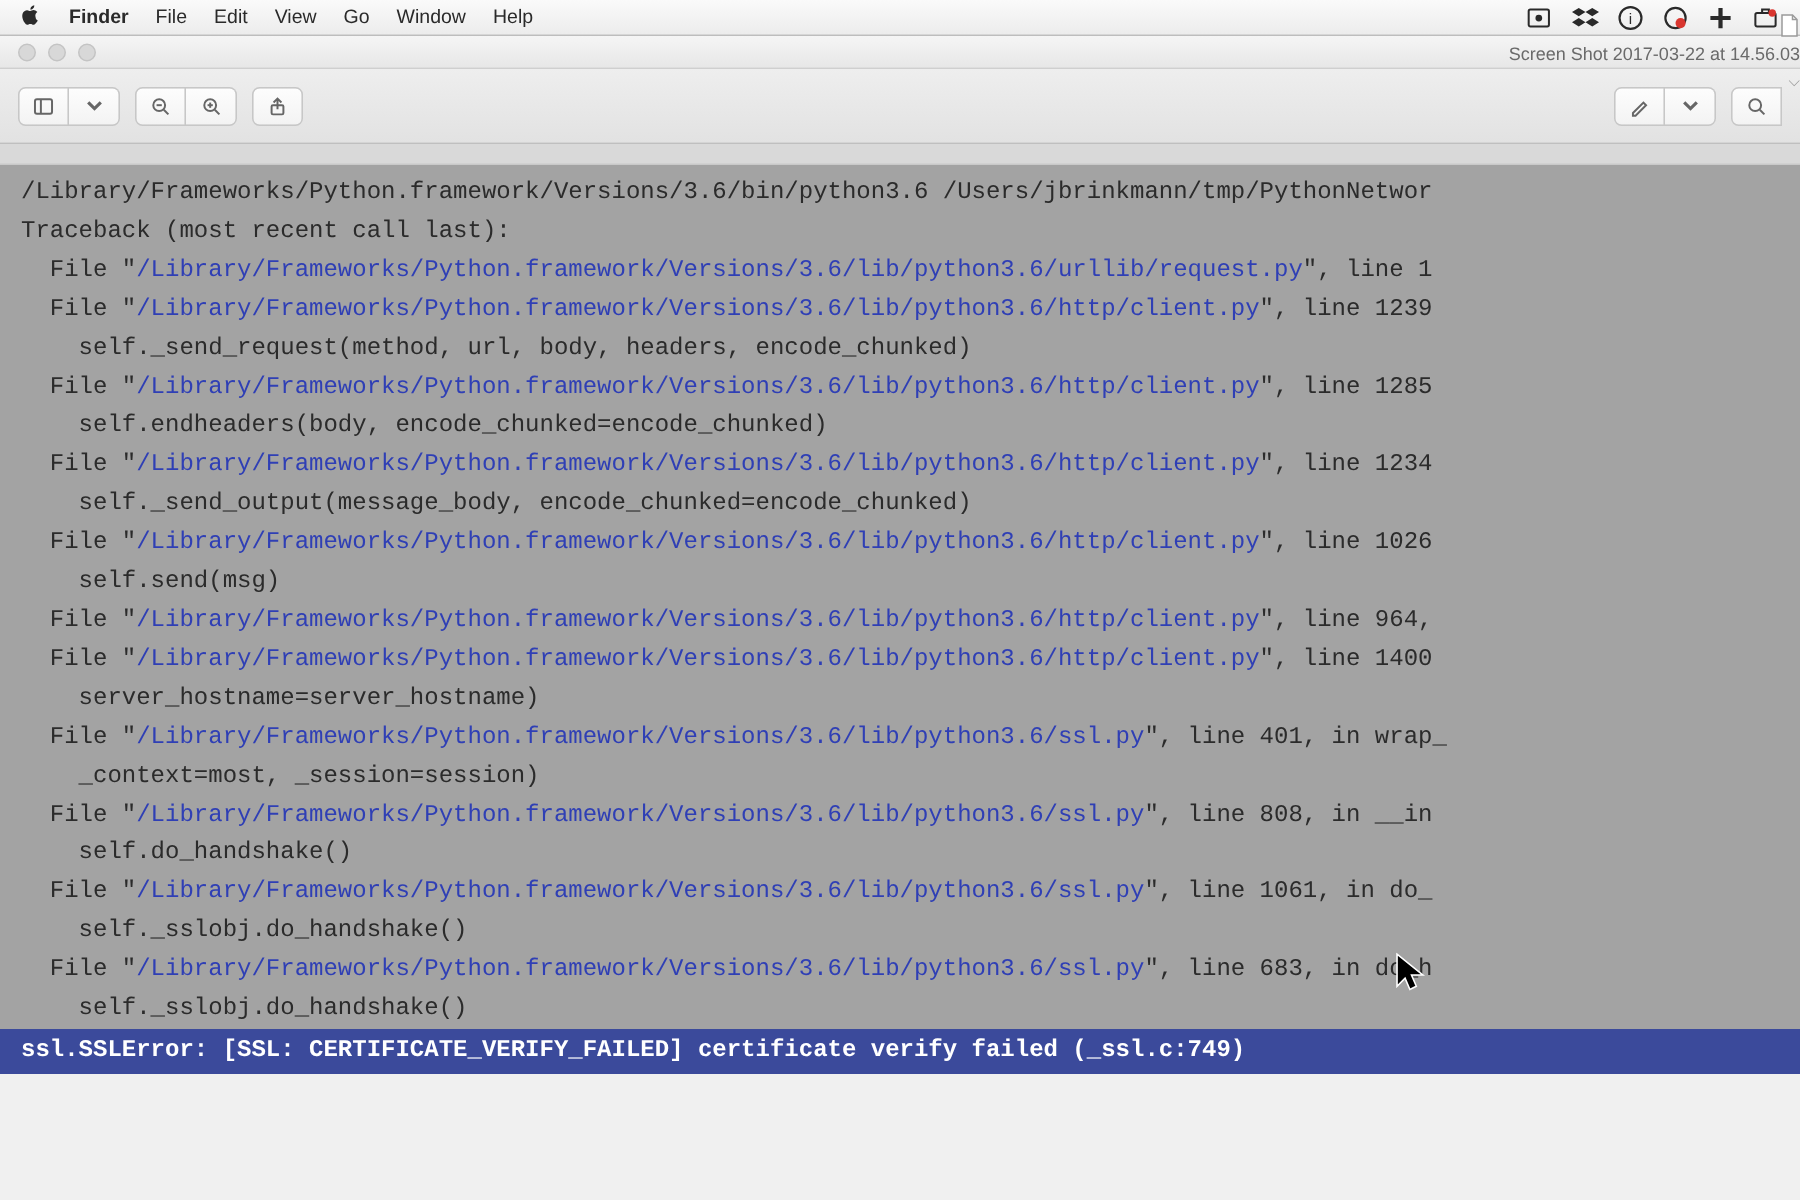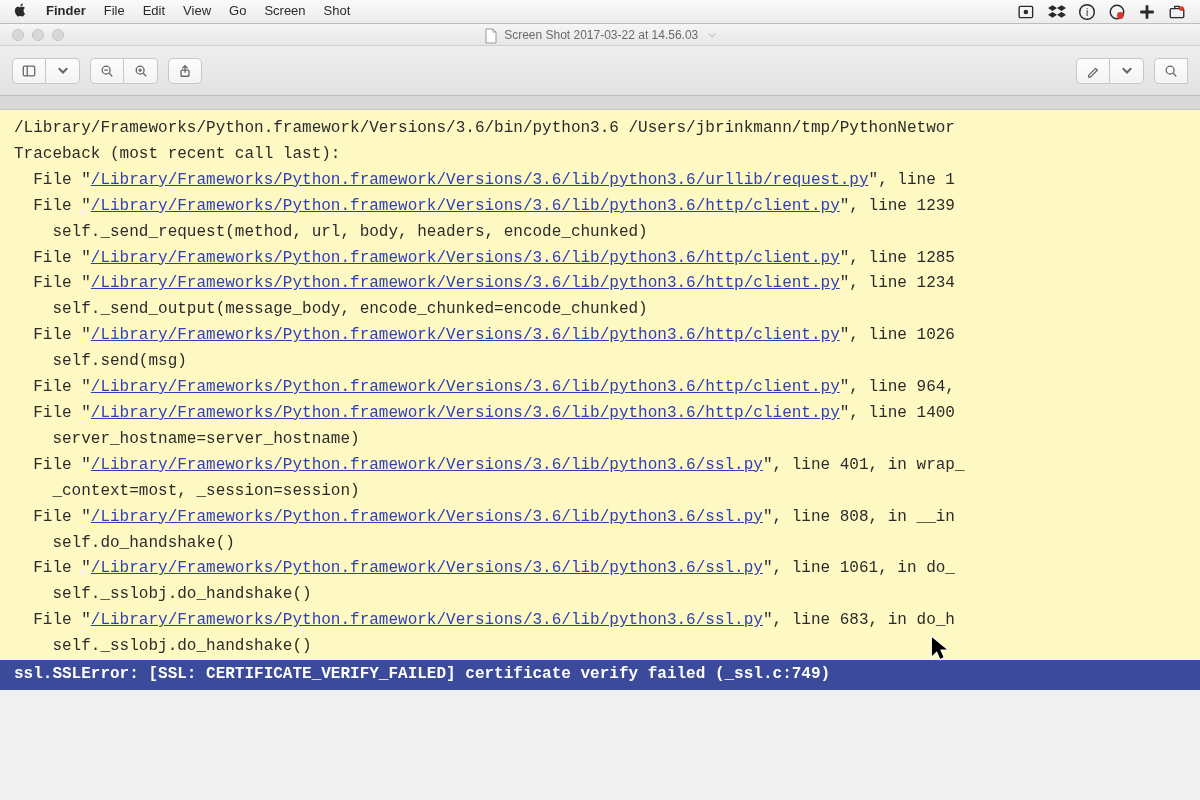--- a/index.html
+++ b/index.html
@@ -36,22 +36,23 @@
     border-bottom: 1px solid #cfcfcf;
     display: flex;
     align-items: center;
     position: relative;
   }
   .traffic-lights { display:flex; gap:8px; padding-left:12px; }
   .tl { width:12px; height:12px; border-radius:50%; background:#d8d8d8; border:1px solid #c4c4c4; }
   .title-center {
     position:absolute; left:0; right:0; text-align:center;
     font-size:12px; color:#6a6a6a;
-    display:flex; justify-content:center; align-items:flex-start; gap:6px;
+    display:flex; justify-content:center; align-items:flex-end; gap:6px;
     pointer-events:none;
+    flex-direction:column;
   }
   .title-center .doc-icon { width:14px; height:14px; }
   .title-chevron { font-size:10px; color:#9a9a9a; margin-left:4px; }
 
   
   .toolbar {
     height: 50px;
     background: linear-gradient(#eeeeee, #e2e2e2);
     border-bottom: 1px solid #bfbfbf;
     display:flex; align-items:center;
@@ -76,31 +77,31 @@
   .tb-group .tb-btn:first-child { border-top-left-radius:5px; border-bottom-left-radius:5px; }
   .tb-group .tb-btn:last-child { border-top-right-radius:5px; border-bottom-right-radius:5px; border-left:none; }
   .tb-btn svg { width:14px; height:14px; stroke:#666; fill:none; stroke-width:1.5; }
   .tb-share svg { width:14px; height:14px; }
 
   
   .sep-strip { height: 14px; background:#d9d9d9; border-bottom:1px solid #c9c9c9; }
 
   
   .content {
-    background: #fef9c3;
+    background: #a3a3a3;
     font-family: "Menlo","Monaco","Courier New",monospace;
     font-size: 16px;
     line-height: 1.62;
     color: #2b2b2b;
     padding: 6px 14px 0 14px;
     white-space: nowrap;
     overflow: hidden;
   }
   .tb-line { white-space: pre; }
-  .path-link { color:#2f3fb5; text-decoration: underline; }
+  .path-link { color:#2f3fb5; }
   .err-line {
     background:#3b4a9b;
     color:#ffffff;
     padding: 2px 0;
     margin-left:-14px; margin-right:-14px;
     padding-left:14px;
   }
   .err-line .b { font-weight:600; }
 
   
@@ -121,22 +122,22 @@
     <span class="apple-logo">
       <svg viewBox="0 0 24 24">
           <path d="M16.365 12.77c-.03-2.77 2.26-4.1 2.36-4.17-1.29-1.88-3.29-2.14-4-2.17-1.7-.17-3.32 1-4.18 1-.86 0-2.2-.98-3.62-.95-1.86.03-3.58 1.08-4.54 2.75-1.94 3.36-.5 8.33 1.39 11.06.93 1.34 2.03 2.84 3.48 2.79 1.4-.06 1.93-.9 3.62-.9 1.69 0 2.17.9 3.63.87 1.5-.02 2.45-1.36 3.37-2.71.68-.98 1.24-2.08 1.26-2.13-.03-.01-2.42-.93-2.45-3.69zM14.02 4.3c.77-.93 1.29-2.23 1.15-3.52-1.11.05-2.45.74-3.24 1.67-.71.82-1.33 2.14-1.16 3.4 1.24.1 2.48-.63 3.25-1.55z"></path>
         </svg>
     </span>
     <span class="app">Finder</span>
     <span>File</span>
     <span>Edit</span>
     <span>View</span>
     <span>Go</span>
-    <span>Screen</span>
-    <span>Shot</span>
+    <span>Window</span>
+    <span>Help</span>
   </div>
   <div class="menubar-right">
     <span class="tray-icon">
         <svg viewBox="0 0 16 16">
           <rect x="1" y="3" width="12" height="10" rx="1" fill="none" stroke="#2a2a2a" stroke-width="1.2"></rect>
           <circle cx="7" cy="8" r="2" fill="#2a2a2a"></circle>
         </svg>
       </span>
     <span class="tray-icon">
         <svg viewBox="0 0 16 16">
@@ -252,20 +253,21 @@
 <div class="sep-strip"></div>
 
 <div class="content">
   <div class="tb-line">/Library/Frameworks/Python.framework/Versions/3.6/bin/python3.6 /Users/jbrinkmann/tmp/PythonNetwor</div>
   <div class="tb-line">Traceback (most recent call last):</div>
   <div id="frames">
       <div class="tb-line">  File "<span class="path-link">/Library/Frameworks/Python.framework/Versions/3.6/lib/python3.6/urllib/request.py</span>", line 1</div>
       <div class="tb-line">  File "<span class="path-link">/Library/Frameworks/Python.framework/Versions/3.6/lib/python3.6/http/client.py</span>", line 1239</div>
       <div class="tb-line">    self._send_request(method, url, body, headers, encode_chunked)</div>
       <div class="tb-line">  File "<span class="path-link">/Library/Frameworks/Python.framework/Versions/3.6/lib/python3.6/http/client.py</span>", line 1285</div>
+      <div class="tb-line">    self.endheaders(body, encode_chunked=encode_chunked)</div>
       <div class="tb-line">  File "<span class="path-link">/Library/Frameworks/Python.framework/Versions/3.6/lib/python3.6/http/client.py</span>", line 1234</div>
       <div class="tb-line">    self._send_output(message_body, encode_chunked=encode_chunked)</div>
       <div class="tb-line">  File "<span class="path-link">/Library/Frameworks/Python.framework/Versions/3.6/lib/python3.6/http/client.py</span>", line 1026</div>
       <div class="tb-line">    self.send(msg)</div>
       <div class="tb-line">  File "<span class="path-link">/Library/Frameworks/Python.framework/Versions/3.6/lib/python3.6/http/client.py</span>", line 964,</div>
       <div class="tb-line">  File "<span class="path-link">/Library/Frameworks/Python.framework/Versions/3.6/lib/python3.6/http/client.py</span>", line 1400</div>
       <div class="tb-line">    server_hostname=server_hostname)</div>
       <div class="tb-line">  File "<span class="path-link">/Library/Frameworks/Python.framework/Versions/3.6/lib/python3.6/ssl.py</span>", line 401, in wrap_</div>
       <div class="tb-line">    _context=most, _session=session)</div>
       <div class="tb-line">  File "<span class="path-link">/Library/Frameworks/Python.framework/Versions/3.6/lib/python3.6/ssl.py</span>", line 808, in __in</div>

